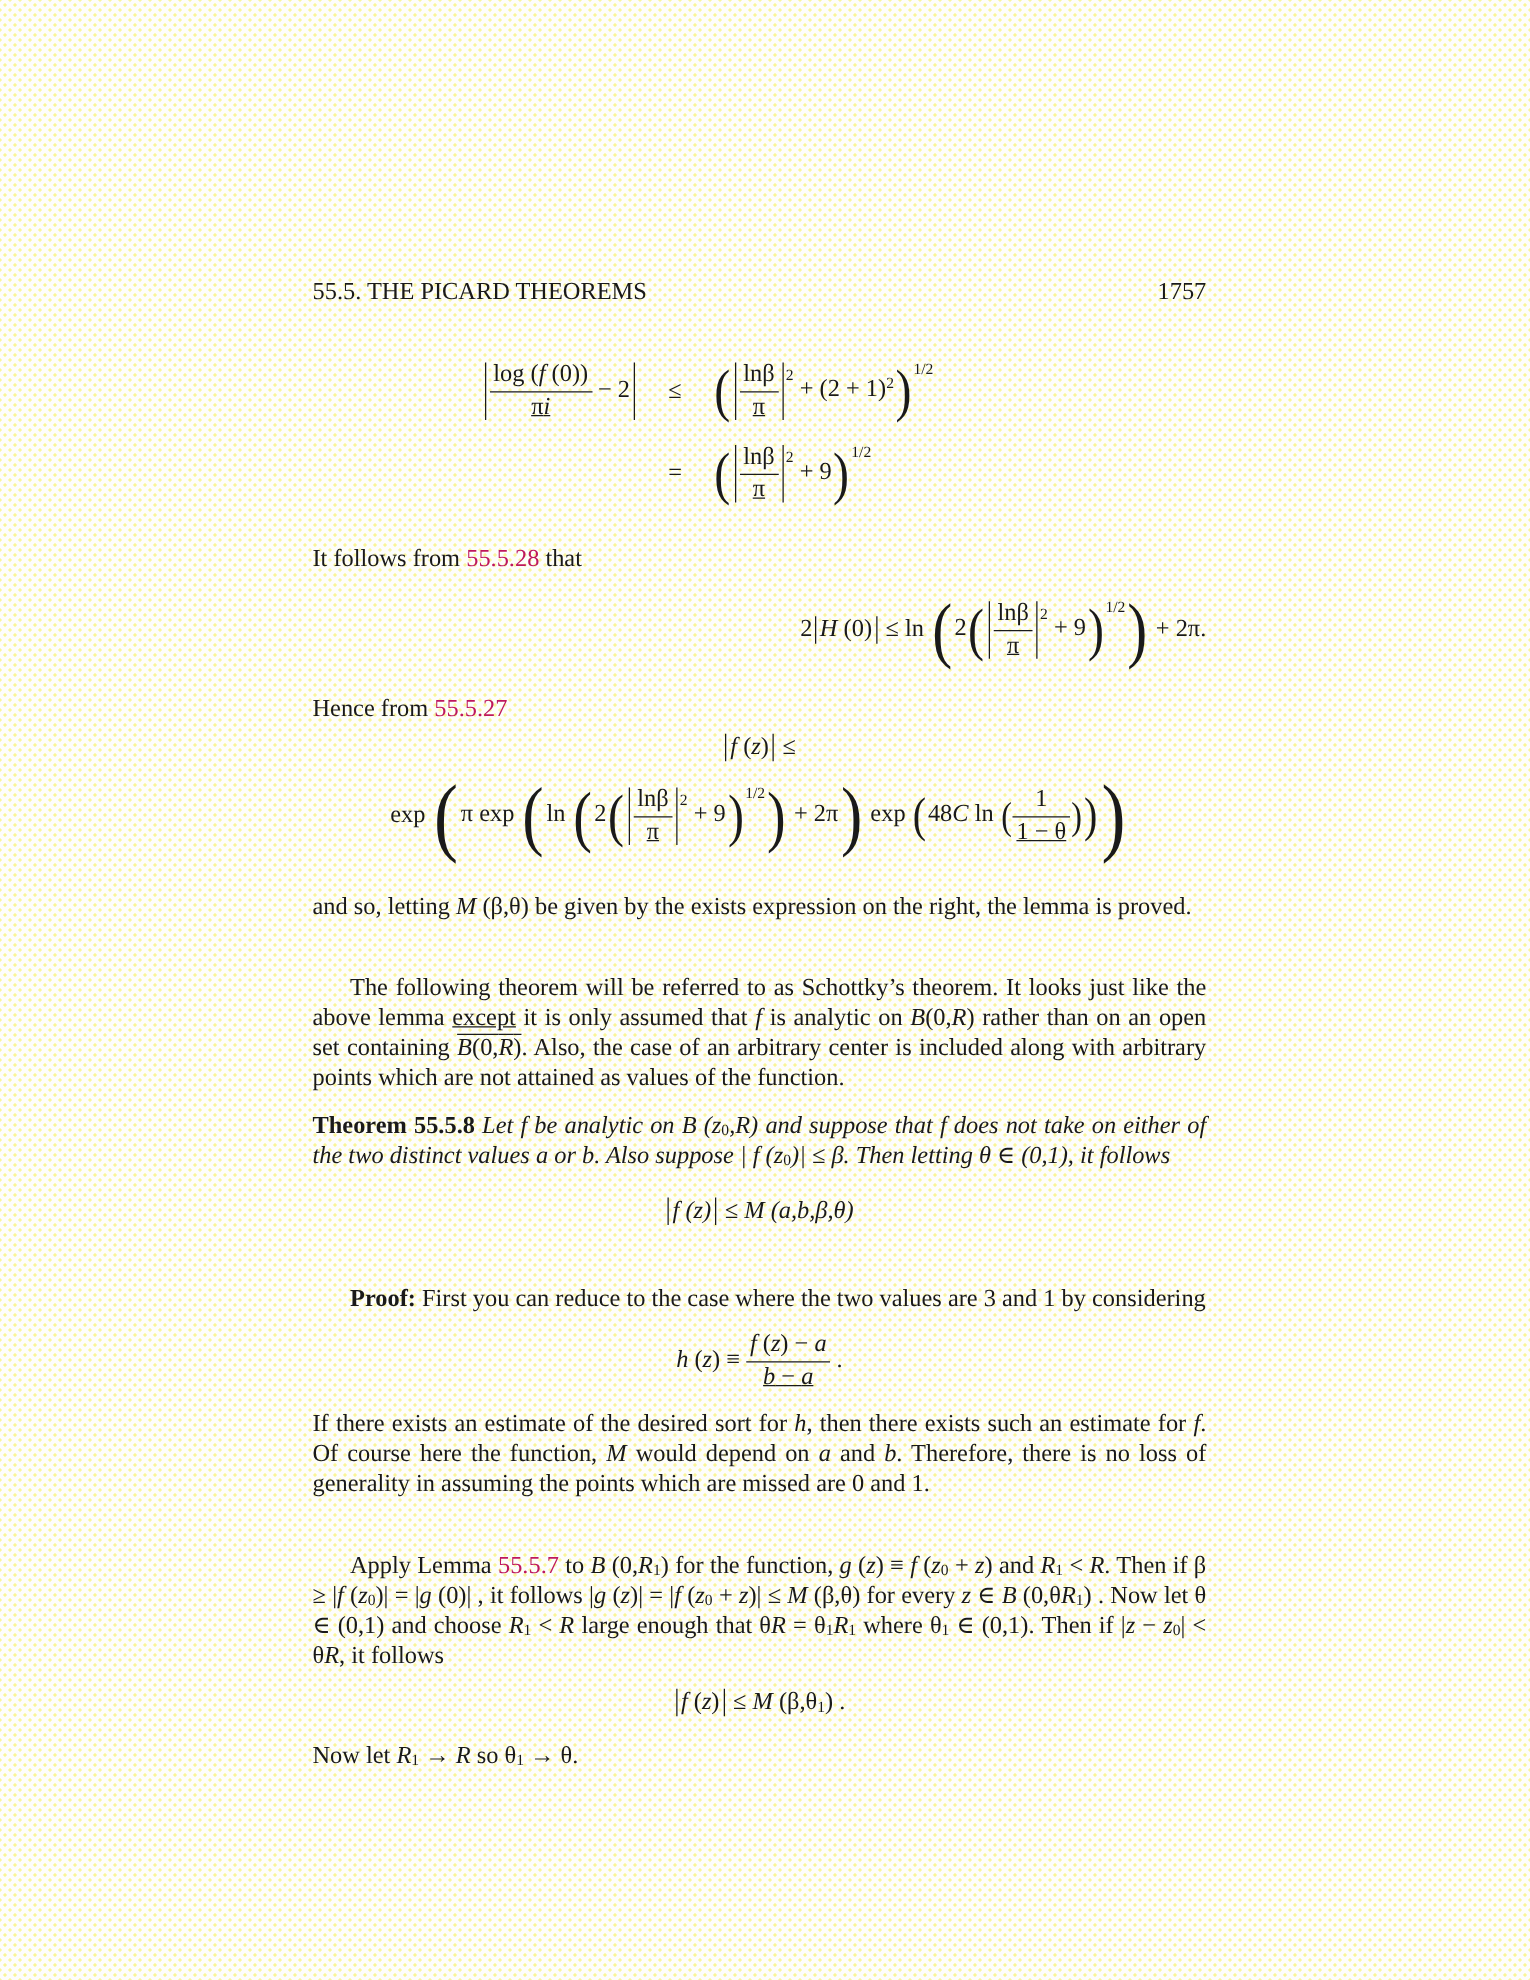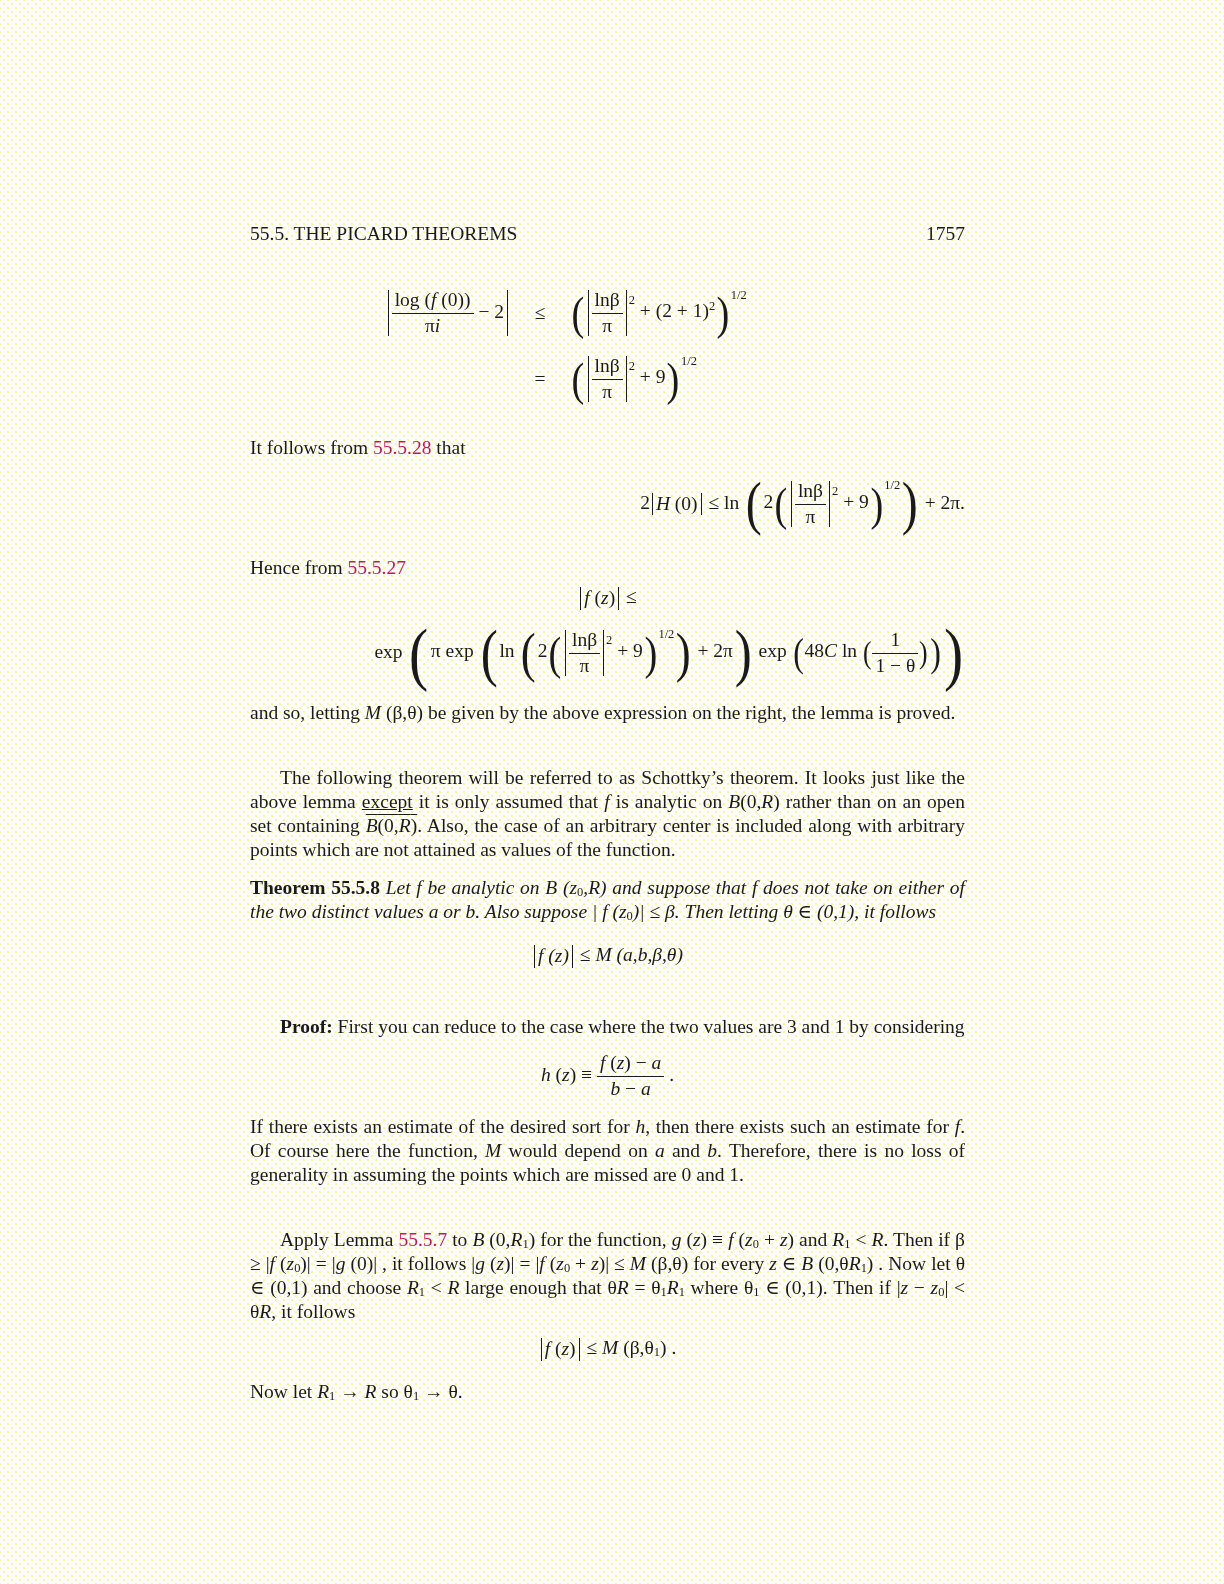--- a/index.html
+++ b/index.html
@@ -22,33 +22,33 @@
   .b{font-weight:bold;}
   .up{font-style:normal;}
   .blue{color:#be185d;}
   .thm{font-style:italic;}
   .sup{font-size:64%;line-height:0;vertical-align:0.55em;font-style:normal;}
   .sub{font-size:64%;line-height:0;vertical-align:-0.18em;font-style:normal;}
   .ulx{text-decoration:underline;}
   .ovx{text-decoration:overline;}
   .frac{display:inline-block;vertical-align:middle;text-align:center;line-height:1.05;}
   .fn{display:block;padding:0 3px 3px;}
-  .fd{display:block;border-top:1.2px solid currentColor;padding:2px 3px 0;}
+  .fd{display:block;border-top:1.2px solid currentColor;padding:2px 3px 0;text-decoration:underline;}
   .abs{display:inline-block;vertical-align:middle;border-left:1.2px solid currentColor;border-right:1.2px solid currentColor;padding:0 3px;margin:0 2px;line-height:1.15;}
   .pg{display:inline-block;line-height:0;vertical-align:middle;transform:scaleX(.82);}
   .pgroup{white-space:nowrap;}
   
   .eqc{display:flex;justify-content:center;align-items:center;text-align:center;}
   .eqal{display:grid;grid-template-columns:260px 60px 395px;align-items:center;grid-auto-rows:66px;margin:8px 0 24px 0;}
   .eqal .c1{text-align:right;}
   .eqal .c2{text-align:center;}
   .eqal .c3{text-align:left;}
   #eq-h0{height:88px;margin-bottom:8px;justify-content:flex-end;}
   #eq-fzle{height:28px;margin-top:4px;}
-  #eq-bigexp{height:82px;margin-bottom:7px;justify-content:flex-end;}
+  #eq-bigexp{height:82px;margin-bottom:20px;}
   #eq-thm{height:36px;margin:14px 0;}
   #eq-hz{height:62px;margin:6px 0 8px 0;}
   #eq-m1{height:42px;margin:4px 0 10px 0;}
   .mb14{margin-bottom:14px;}
   .mb8{margin-bottom:8px;}
 </style>
 </head>
 <body>
 
 <div class="page">
@@ -77,21 +77,21 @@
   <p><span>Hence from </span><span class="blue">55.5.27</span></p>
 
   <div class="eqc" id="eq-fzle">
     <span><span class="abs"><span class="it">f</span><span> (</span><span class="it">z</span><span>)</span></span><span> ≤</span></span>
   </div>
 
   <div class="eqc" id="eq-bigexp">
     <span><span>exp </span><span class="pgroup"><span class="pg" style="font-size: 3.6em;">(</span><span><span>π exp </span><span class="pgroup"><span class="pg" style="font-size: 3.2em;">(</span><span><span>ln </span><span class="pgroup"><span class="pg" style="font-size: 2.8em;">(</span><span><span>2</span><span class="pgroup"><span class="pg" style="font-size: 2.4em;">(</span><span><span class="abs"><span class="frac"><span class="fn"><span>lnβ</span></span><span class="fd"><span>π</span></span></span></span><span class="sup" style="vertical-align: 1.05em;"><span>2</span></span><span> + 9</span></span><span class="pg" style="font-size: 2.4em;">)</span></span><span class="sup" style="vertical-align: 1.5em;"><span>1/2</span></span></span><span class="pg" style="font-size: 2.8em;">)</span></span><span> + 2π</span></span><span class="pg" style="font-size: 3.2em;">)</span></span><span> exp </span><span class="pgroup"><span class="pg" style="font-size: 2em;">(</span><span><span>48</span><span class="it">C</span><span> ln </span><span class="pgroup"><span class="pg" style="font-size: 1.6em;">(</span><span><span class="frac"><span class="fn"><span>1</span></span><span class="fd"><span>1 − θ</span></span></span></span><span class="pg" style="font-size: 1.6em;">)</span></span></span><span class="pg" style="font-size: 2em;">)</span></span></span><span class="pg" style="font-size: 3.6em;">)</span></span></span>
   </div>
 
-  <p><span>and so, letting </span><span class="it">M</span><span> (β,θ) be given by the above expression on the right, the lemma is proved.</span></p>
+  <p><span>and so, letting </span><span class="it">M</span><span> (β,θ) be given by the exists expression on the right, the lemma is proved.</span></p>
   <p class="ind mb14"><span>The following theorem will be referred to as Schottky’s theorem. It looks just like the above lemma </span><span class="ulx"><span>except</span></span><span> it is only assumed that </span><span class="it">f</span><span> is analytic on </span><span class="it">B</span><span>(0,</span><span class="it">R</span><span>) rather than on an open set containing </span><span class="ovx"><span class="it">B</span><span>(0,</span><span class="it">R</span><span>)</span></span><span>. Also, the case of an arbitrary center is included along with arbitrary points which are not attained as values of the function.</span></p>
 
   <div class="thm">
     <p><span class="b up">Theorem 55.5.8</span><span>  Let f be analytic on B (z</span><span class="sub"><span>0</span></span><span>,R) and suppose that f does not take on either of the two distinct values a or b. Also suppose | f (z</span><span class="sub"><span>0</span></span><span>)| ≤ β. Then letting θ ∈ (0,1), it follows</span></p>
     <div class="eqc" id="eq-thm">
       <span><span class="abs"><span class="it">f</span><span> (</span><span class="it">z</span><span>)</span></span><span> ≤ </span><span class="it">M</span><span> (</span><span class="it">a</span><span>,</span><span class="it">b</span><span>,β,θ)</span></span>
     </div>
   </div>
 
   <p class="ind"><span class="b">Proof:</span><span> First you can reduce to the case where the two values are 3 and 1 by considering</span></p>

